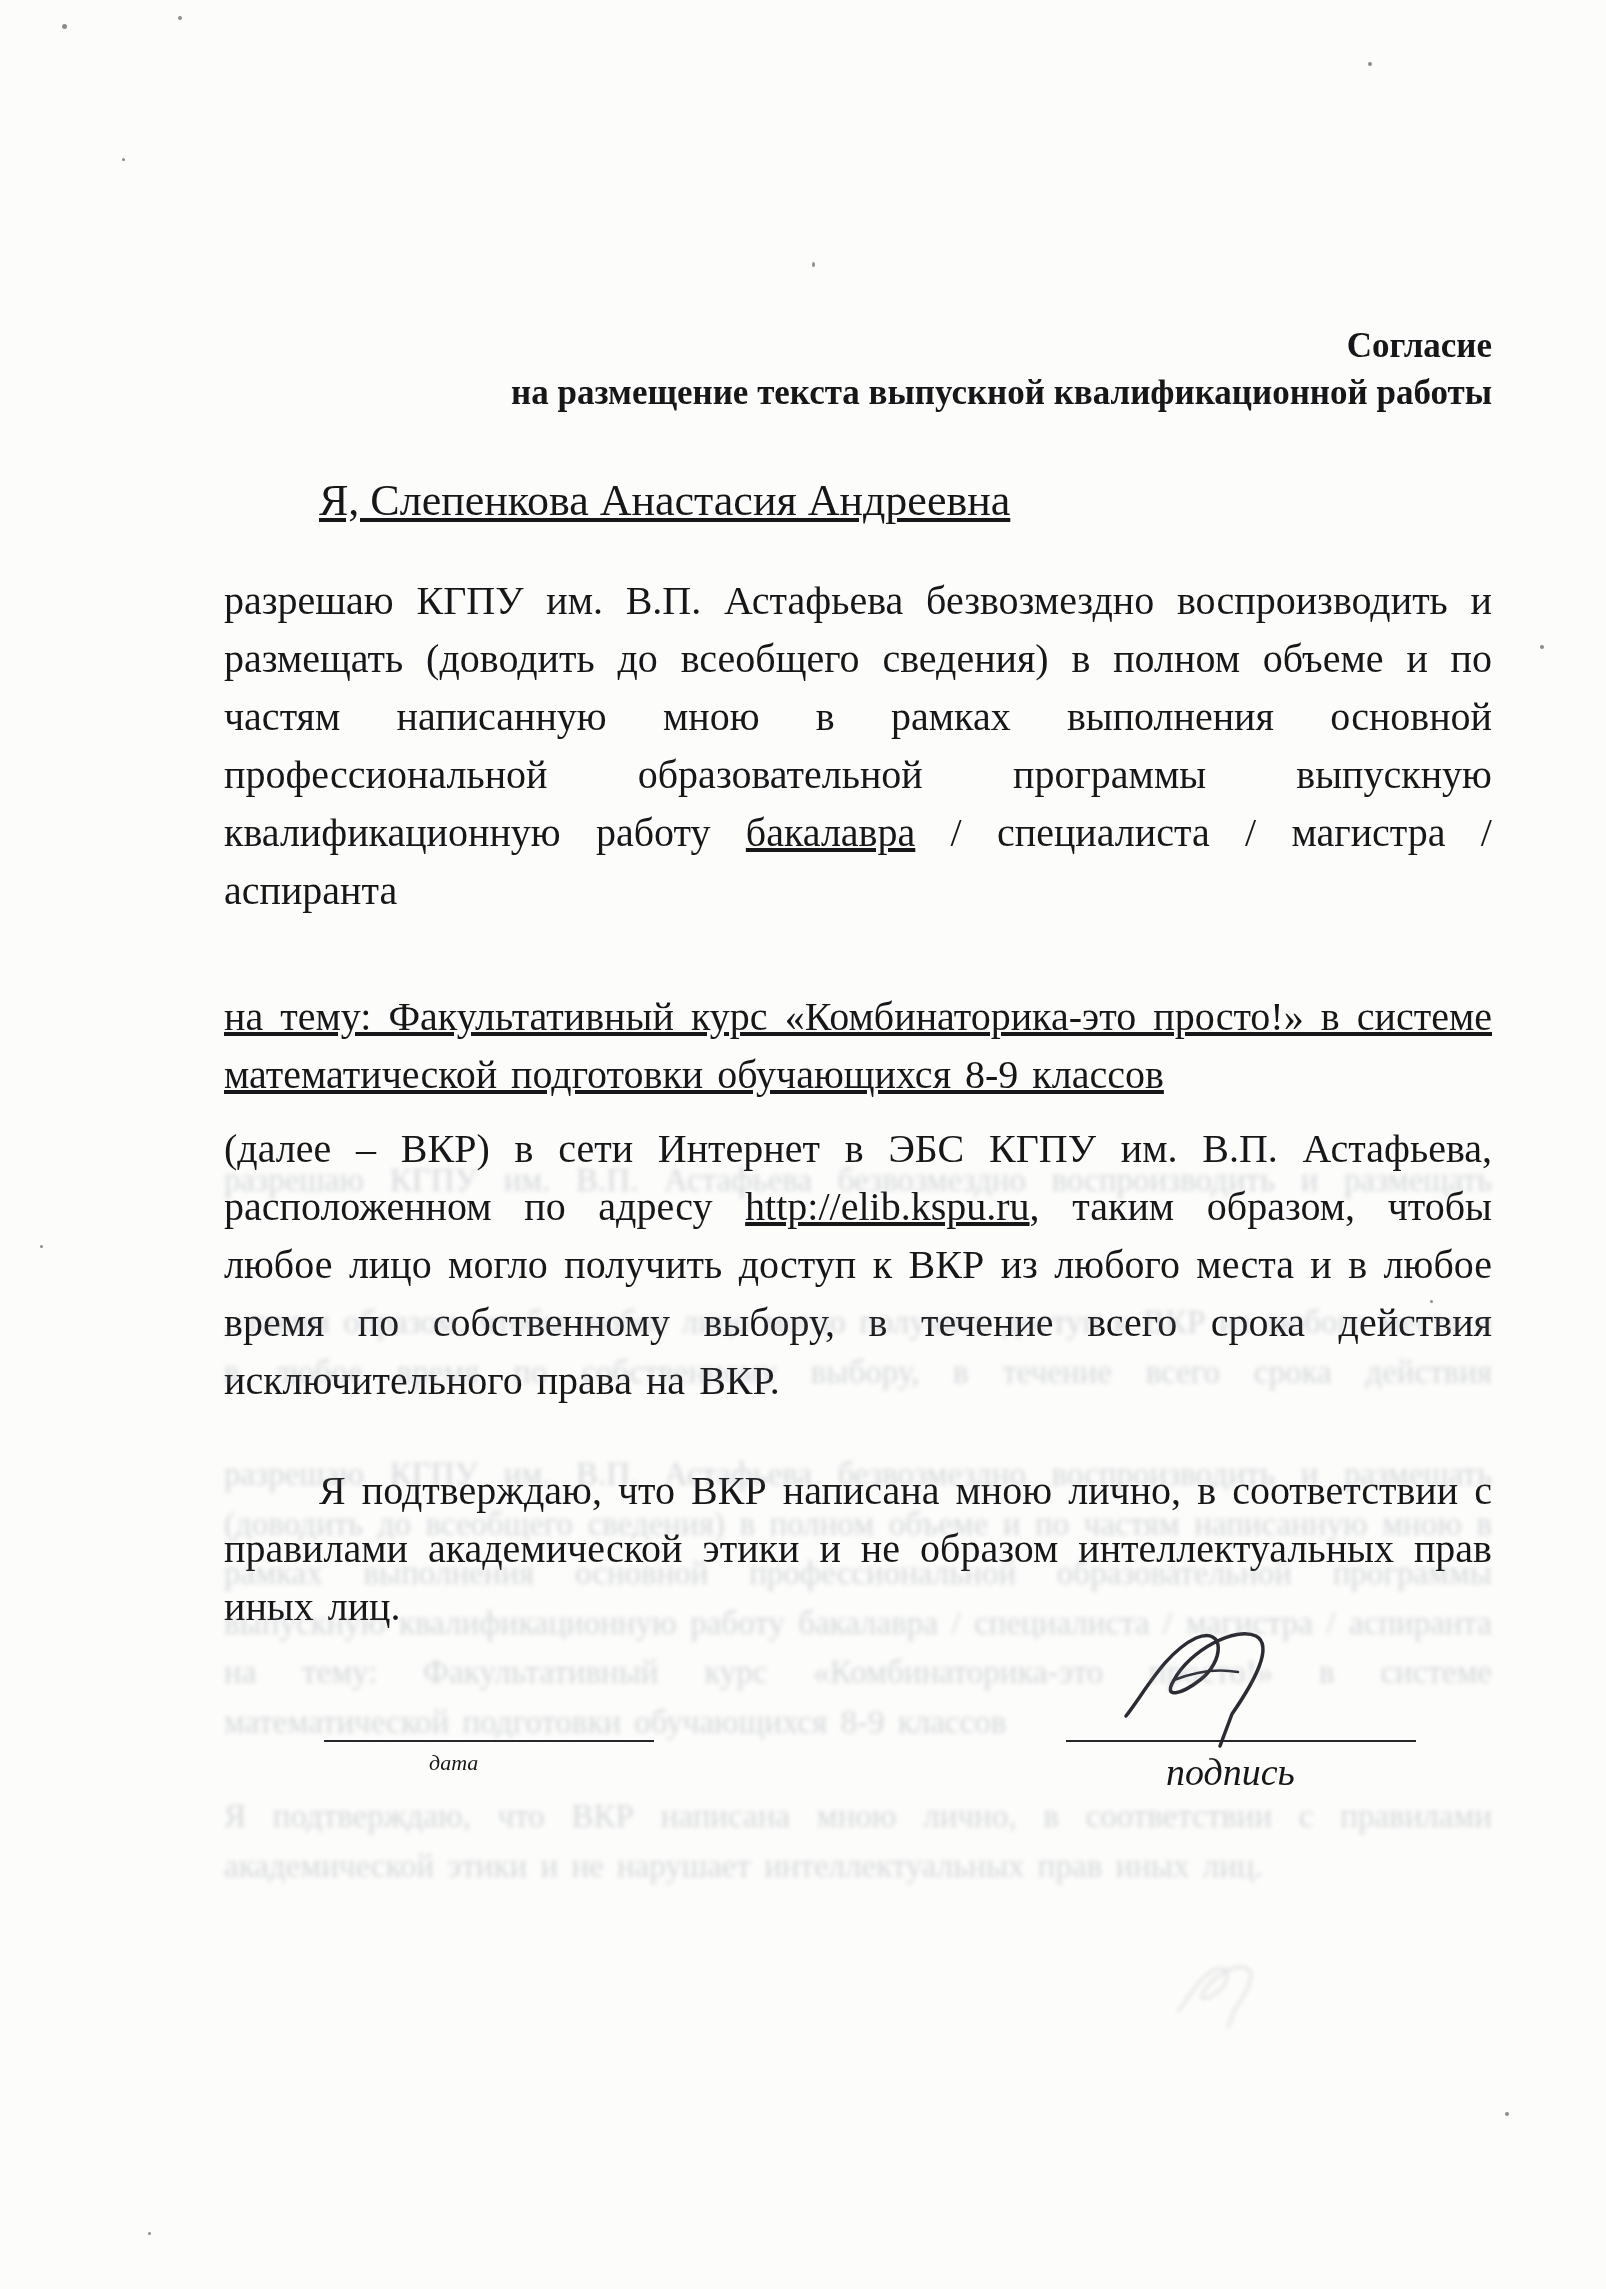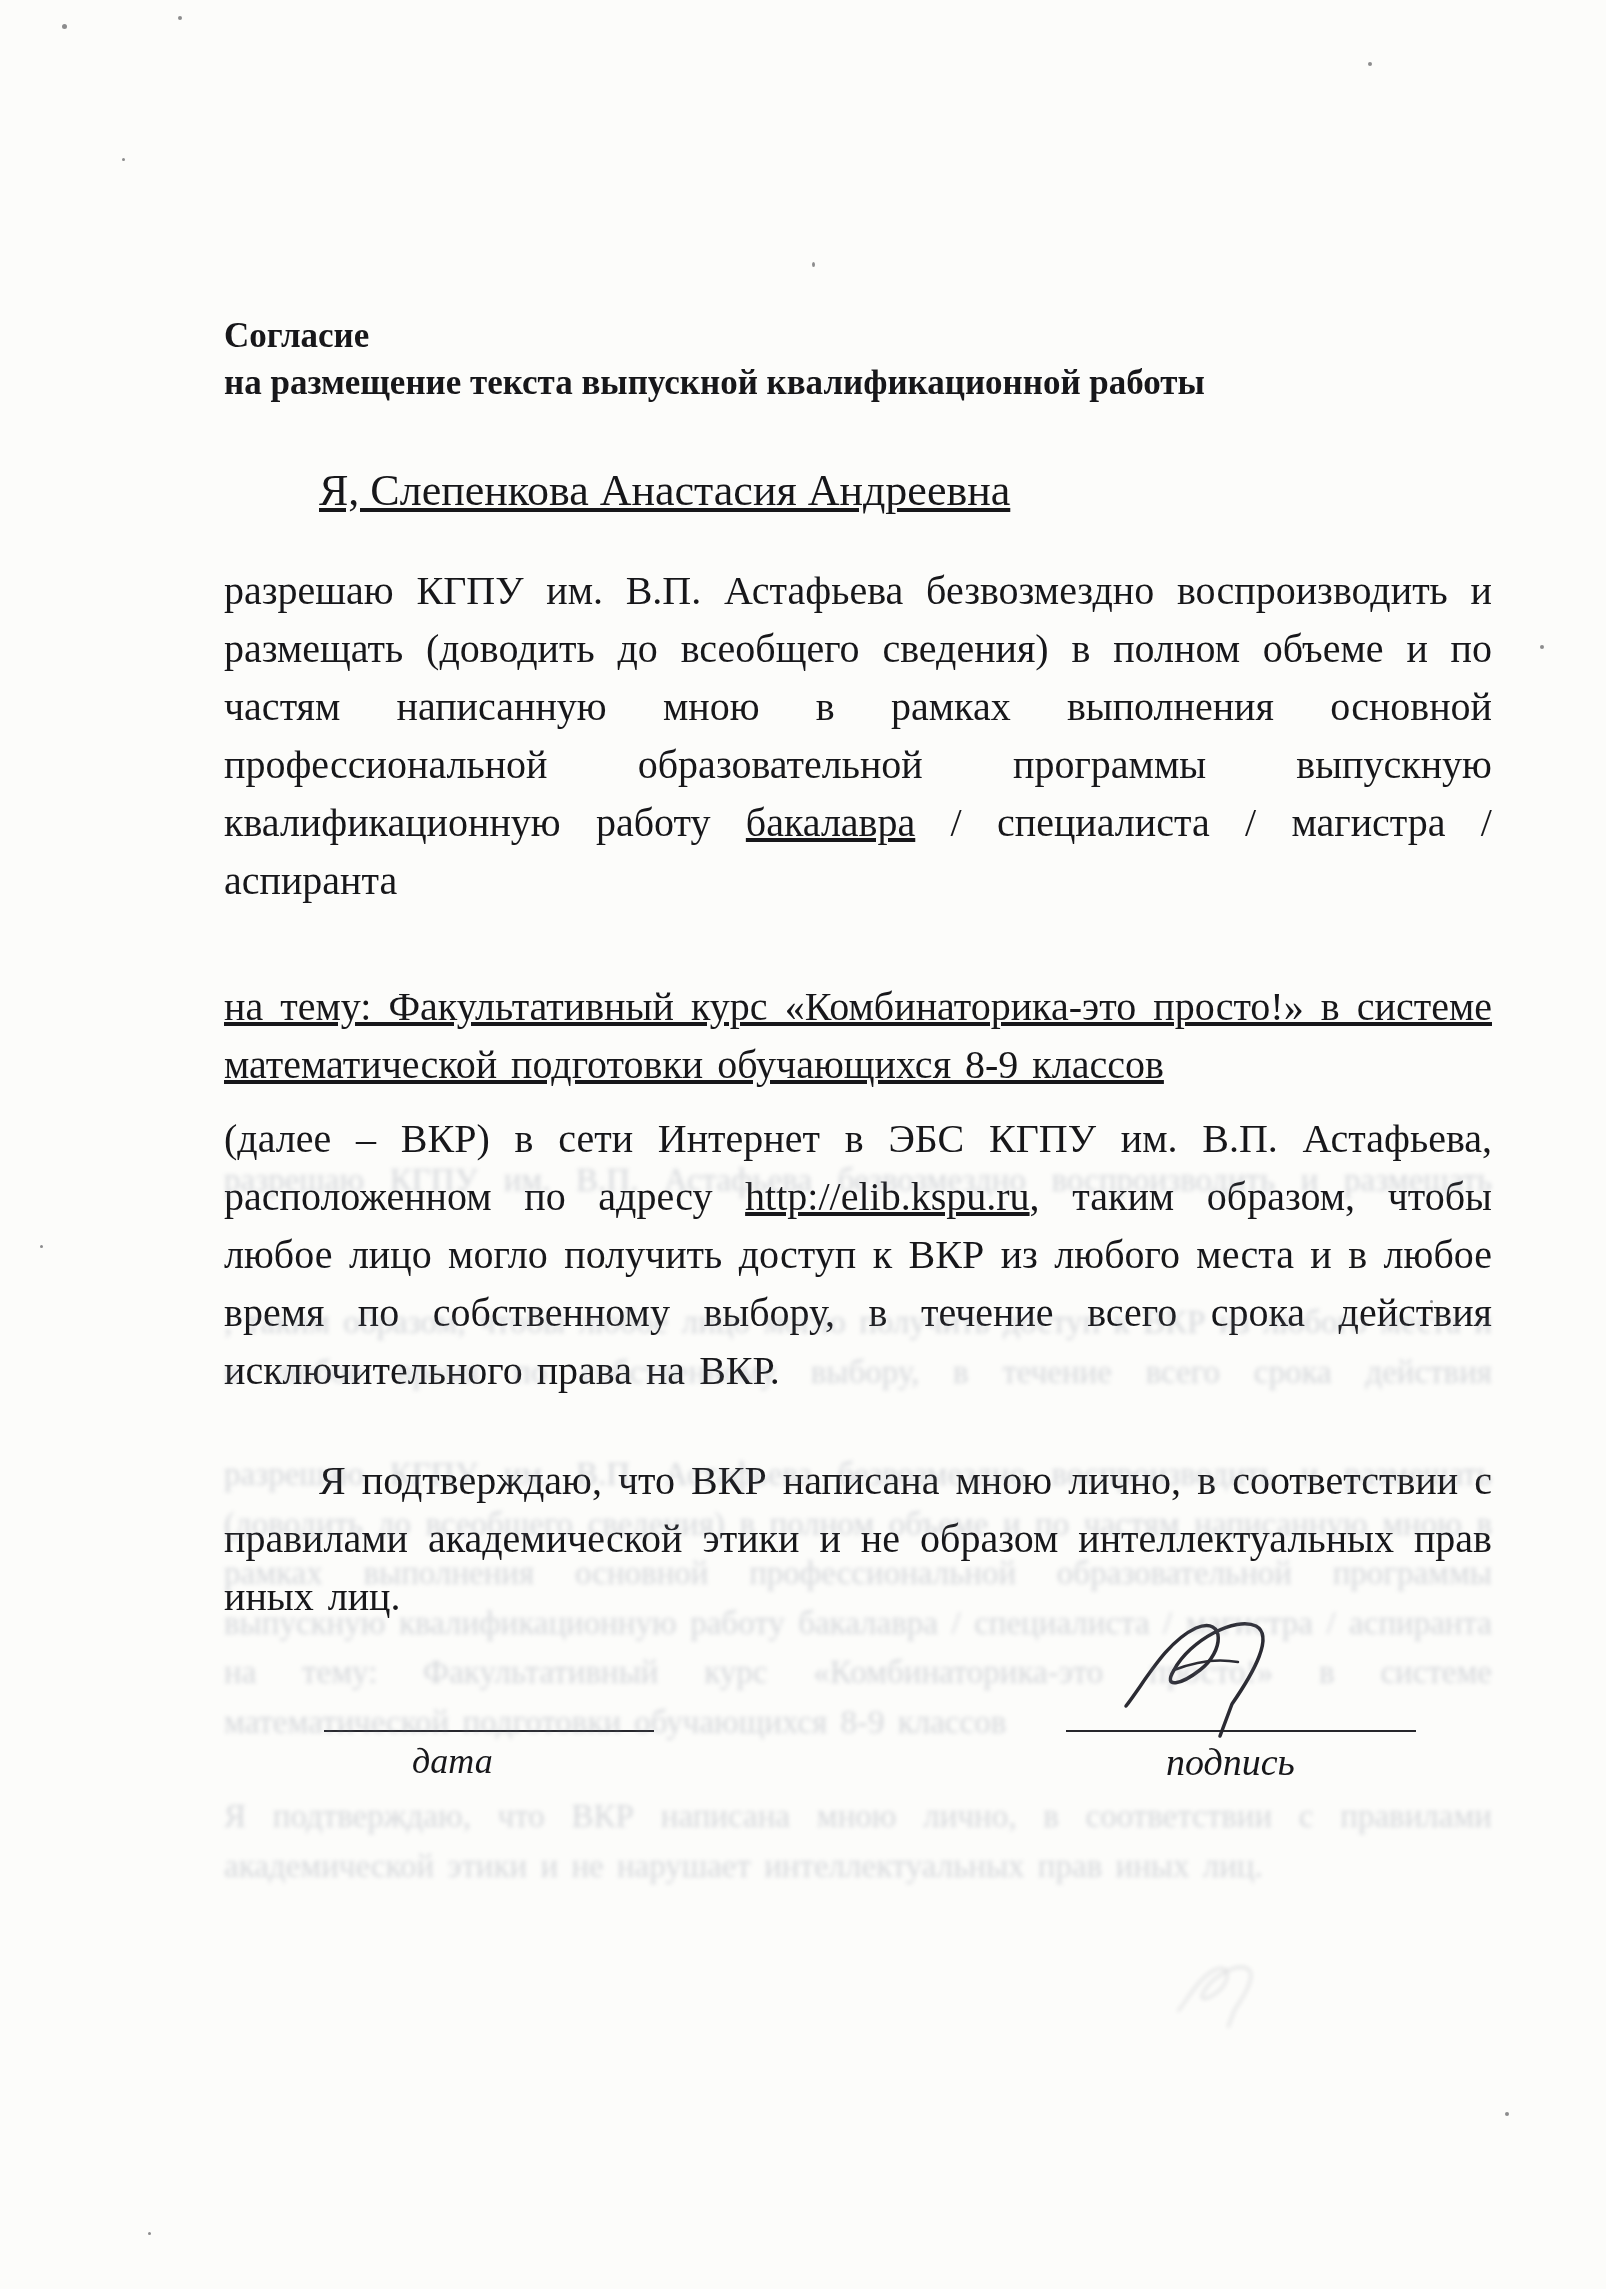--- a/index.html
+++ b/index.html
@@ -10,24 +10,25 @@
     background:#fcfcfa;
     font-family:"Liberation Serif","DejaVu Serif",serif;
     color:#17171a;
     overflow:hidden;
   }
   .content{
     position:absolute;
     left:224px;top:312px;width:1268px;
   }
   .title{
-    text-align:left;
+    text-align:right;
     font-weight:700;
     font-size:35px;
     line-height:1.35;
+    margin-top:10px;
   }
   .declarant{
     margin-top:58px;
     padding-left:95px;
     font-size:44px;
   }
   .para{
     font-size:40px;
     line-height:1.45;
     text-align:justify;
@@ -43,22 +44,22 @@
   .sig-row{
     position:relative;
     margin-top:74px;
     height:150px;
   }
   .date-line{
     position:absolute;left:100px;top:30px;width:330px;
     border-top:2px solid #26262b;
   }
   .date-label{
-    position:absolute;left:188px;top:40px;
-    font-style:italic;font-size:36px;
+    position:absolute;left:205px;top:40px;
+    font-style:italic;font-size:22px;
   }
   .sign-line{
     position:absolute;left:842px;top:30px;width:350px;
     border-top:2px solid #26262b;
   }
   .sign-label{
     position:absolute;left:942px;top:40px;
     font-style:italic;font-size:38px;
   }
   .signature-svg{

